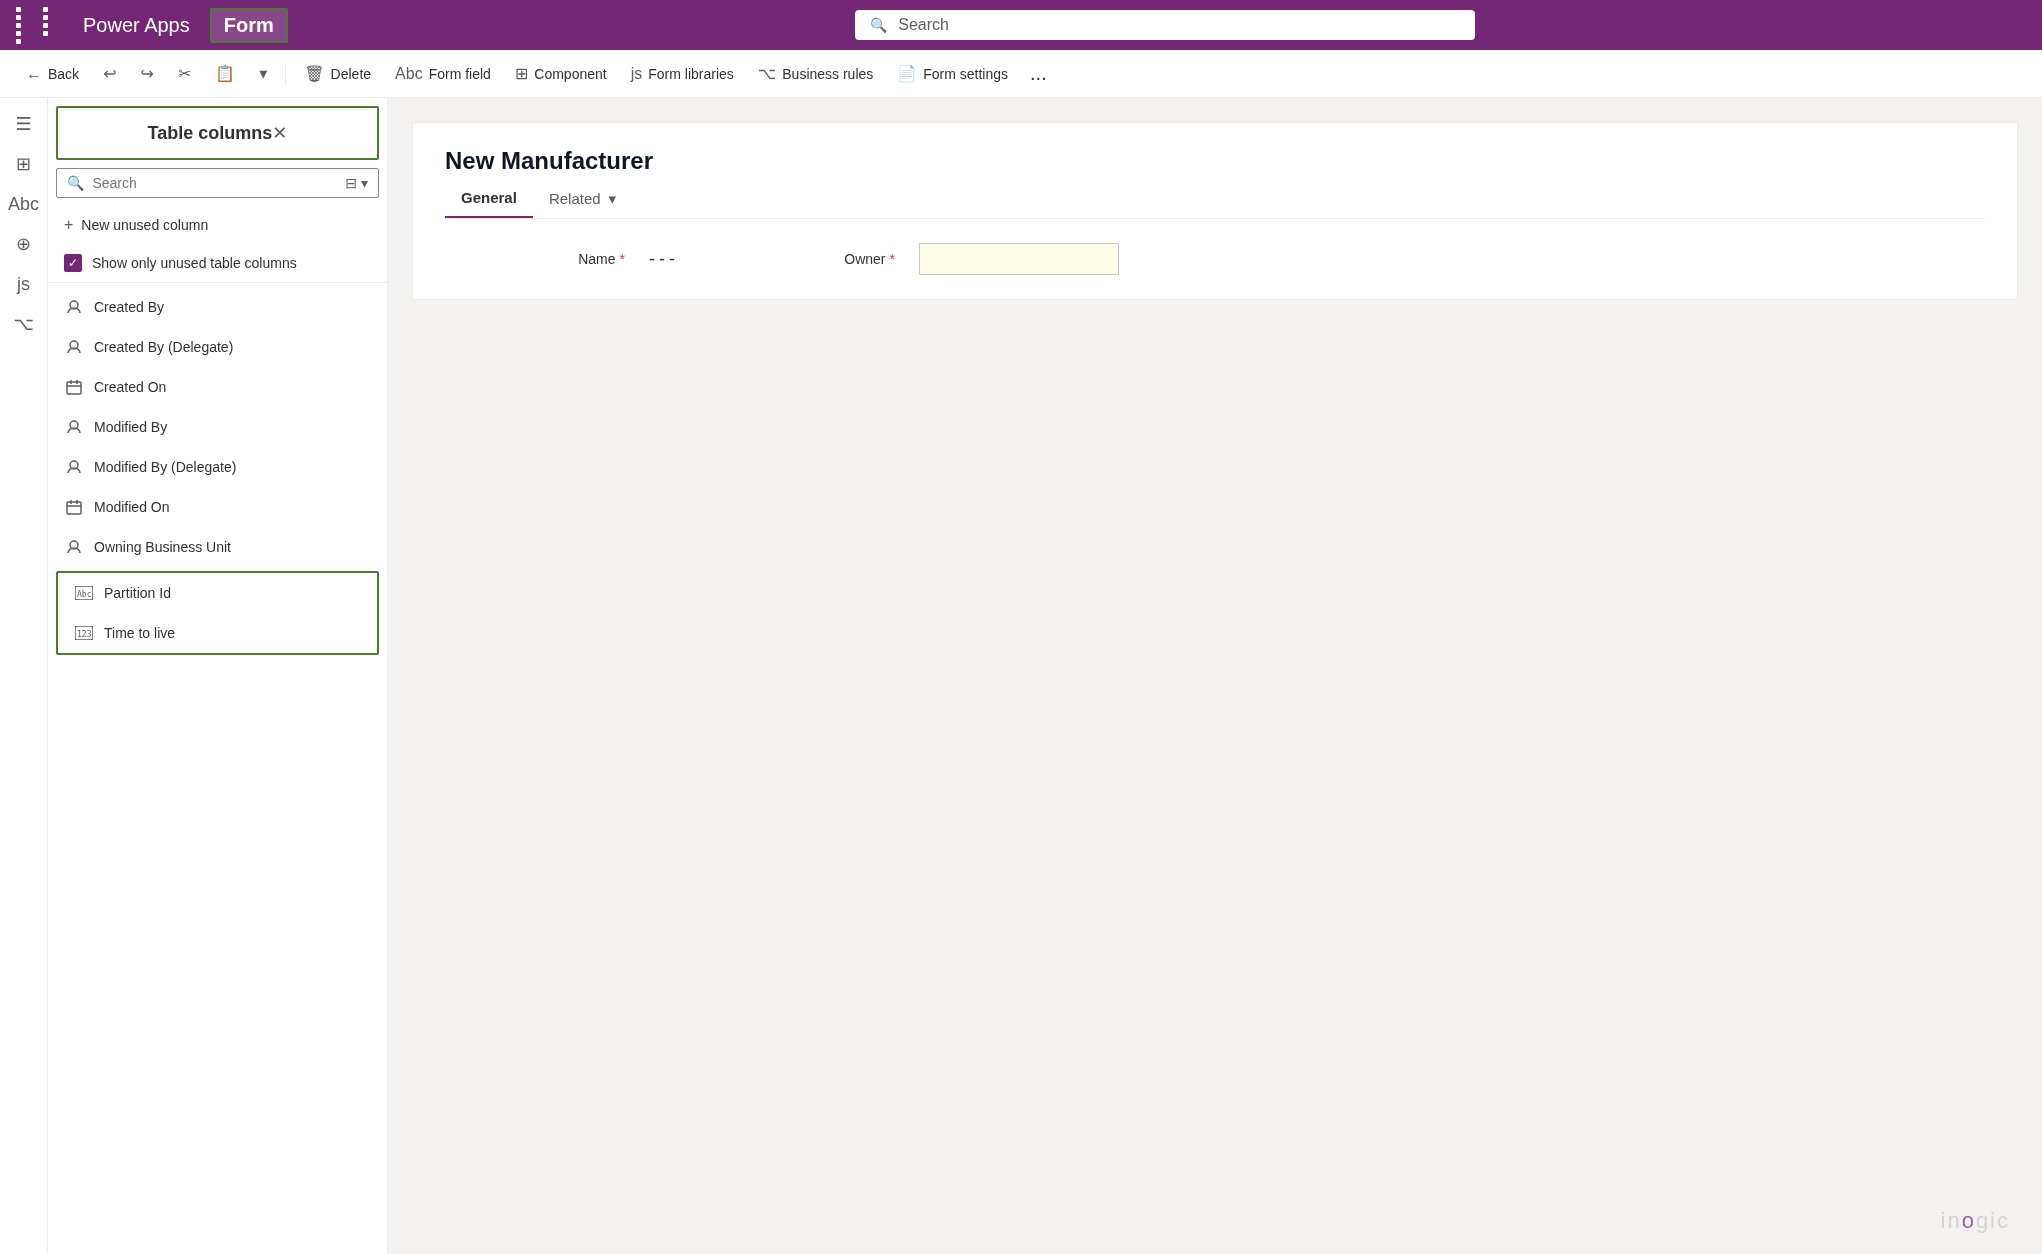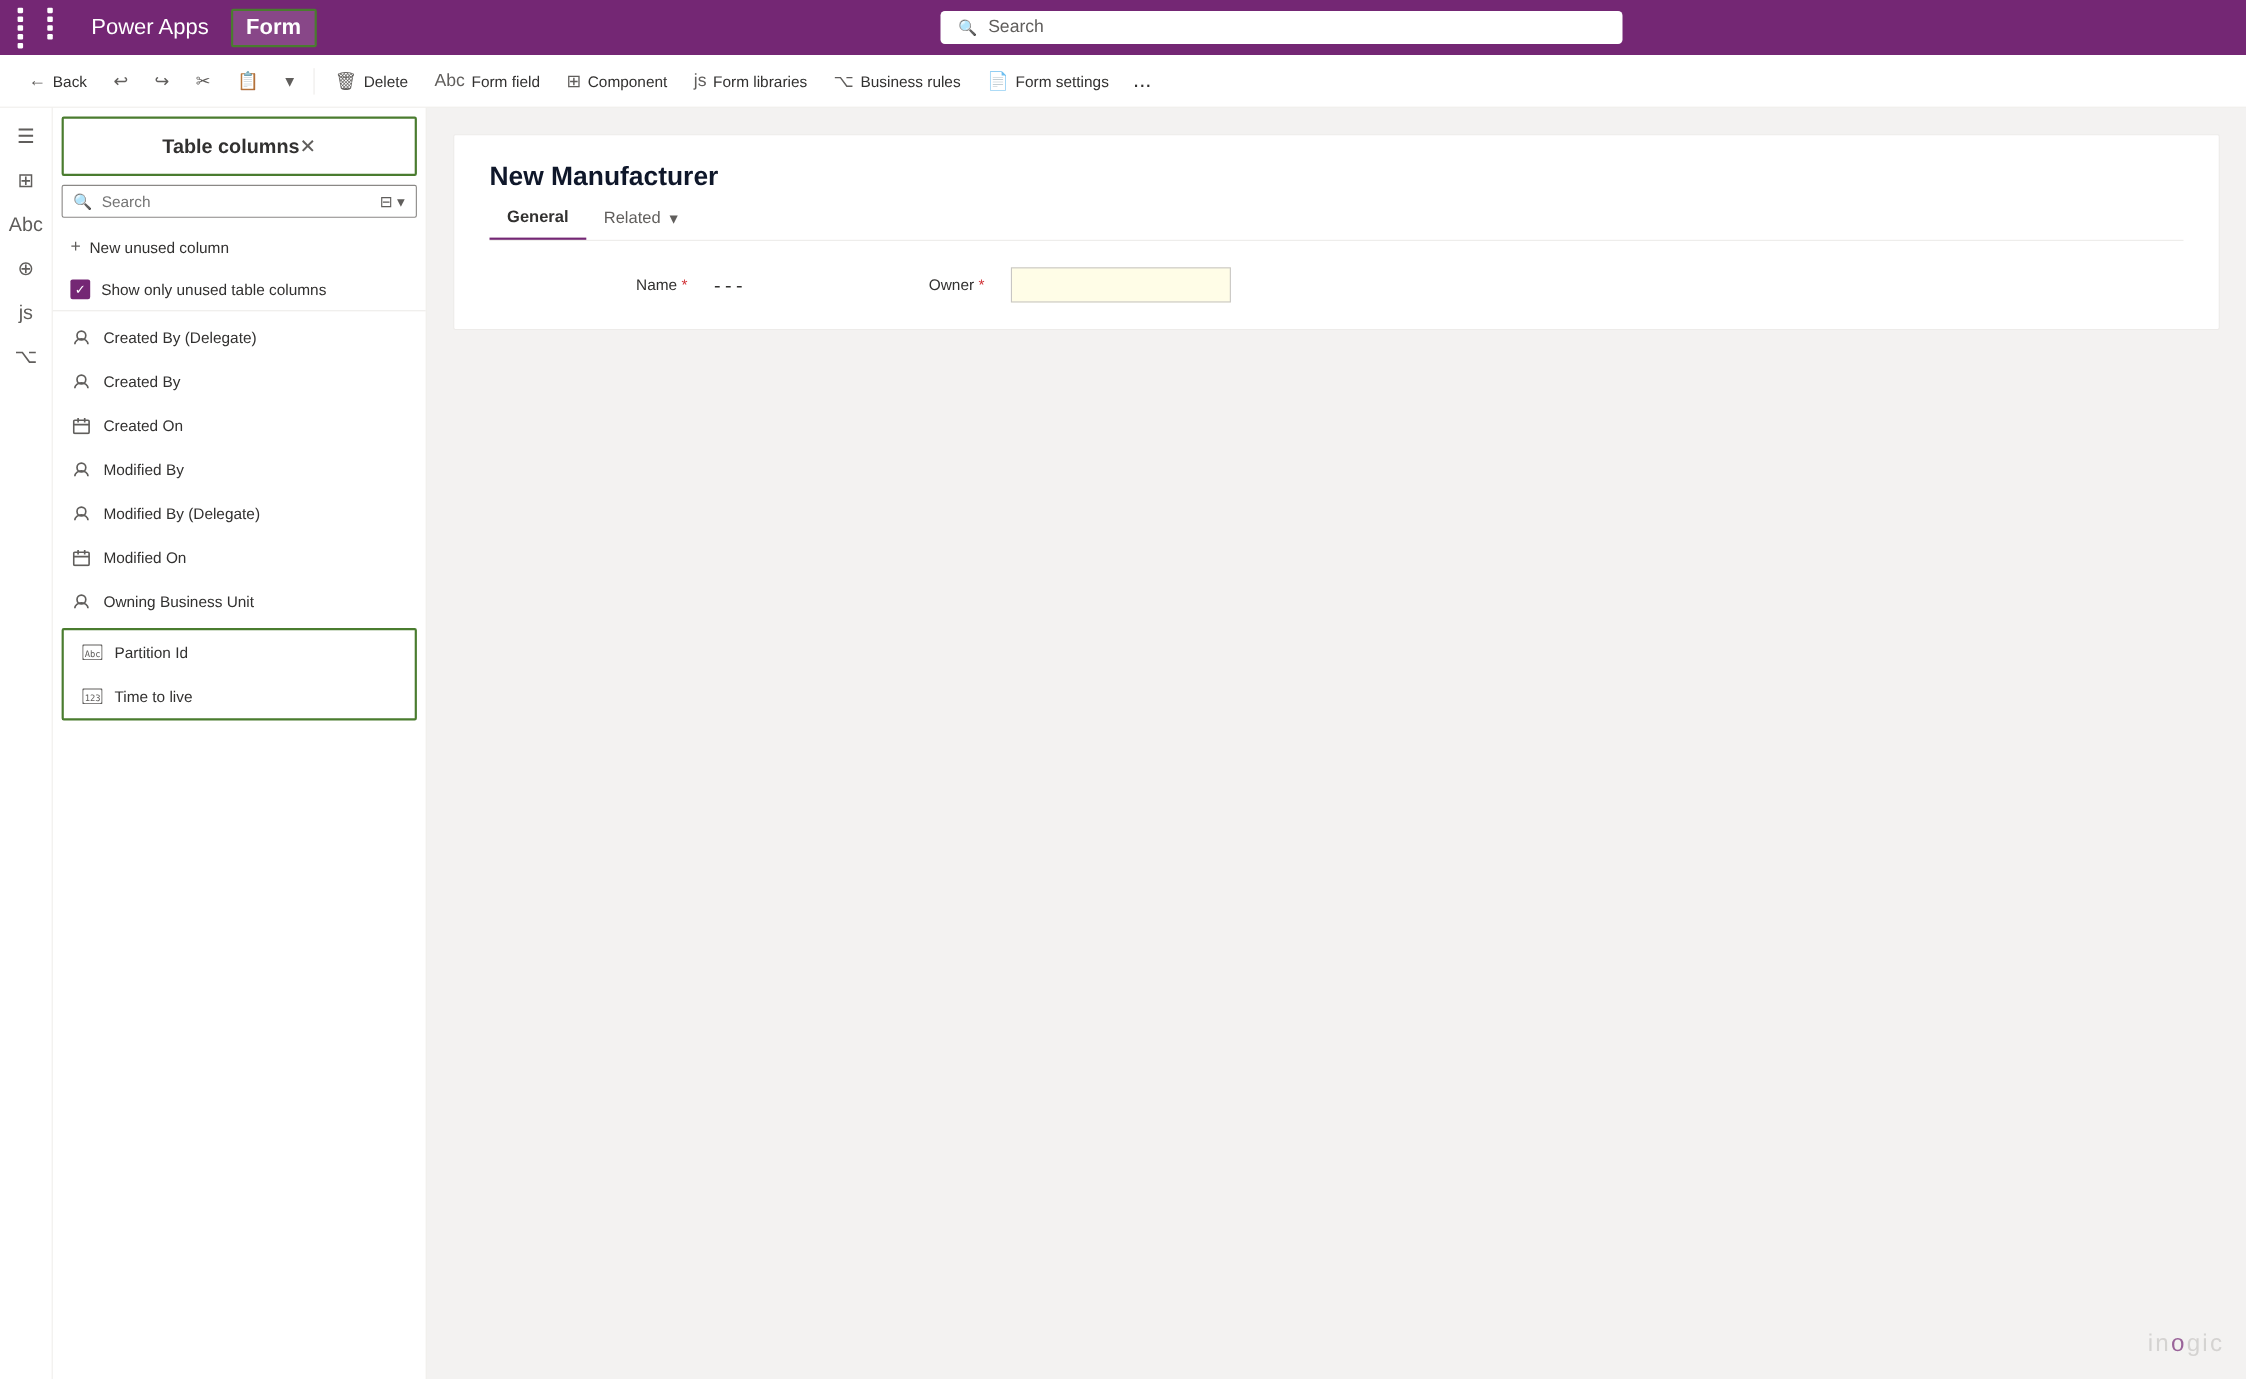--- a/index.html
+++ b/index.html
@@ -303,21 +303,21 @@
       width: 200px;
       height: 32px;
       background: #fffde7;
       border: 1px solid #c8c6c4;
     }
 
     
     .watermark {
       position: absolute;
       bottom: 20px;
-      right: 20px;
+      right: 32px;
       font-size: 22px;
       color: #c8c6c4;
       font-weight: 300;
       letter-spacing: 2px;
       opacity: 0.7;
     }
     .watermark span { color: #742774; }
   </style>
 </head>
 <body>
@@ -428,31 +428,31 @@
 
     <div class="column-list">
 
       <div class="column-item">
         <span class="col-icon">
           <svg width="16" height="16" viewBox="0 0 16 16">
               <circle cx="8" cy="6" r="4" fill="none" stroke="#605e5c" stroke-width="1.5"></circle>
               <path d="M2 14c0-3 3-5 6-5s6 2 6 5" fill="none" stroke="#605e5c" stroke-width="1.5"></path>
             </svg>
         </span>
-        <span>Created By (Delegate)</span>
+        <span>Created By</span>
       </div>
 
       <div class="column-item">
         <span class="col-icon">
           <svg width="16" height="16" viewBox="0 0 16 16">
               <circle cx="8" cy="6" r="4" fill="none" stroke="#605e5c" stroke-width="1.5"></circle>
               <path d="M2 14c0-3 3-5 6-5s6 2 6 5" fill="none" stroke="#605e5c" stroke-width="1.5"></path>
             </svg>
         </span>
-        <span>Created By</span>
+        <span>Created By (Delegate)</span>
       </div>
 
       <div class="column-item">
         <span class="col-icon">
           <svg width="16" height="16" viewBox="0 0 16 16">
               <rect x="1" y="3" width="14" height="12" rx="1" fill="none" stroke="#605e5c" stroke-width="1.5"></rect>
               <path d="M1 7h14" stroke="#605e5c" stroke-width="1.5"></path>
               <path d="M5 1v4M11 1v4" stroke="#605e5c" stroke-width="1.5"></path>
             </svg>
         </span>

